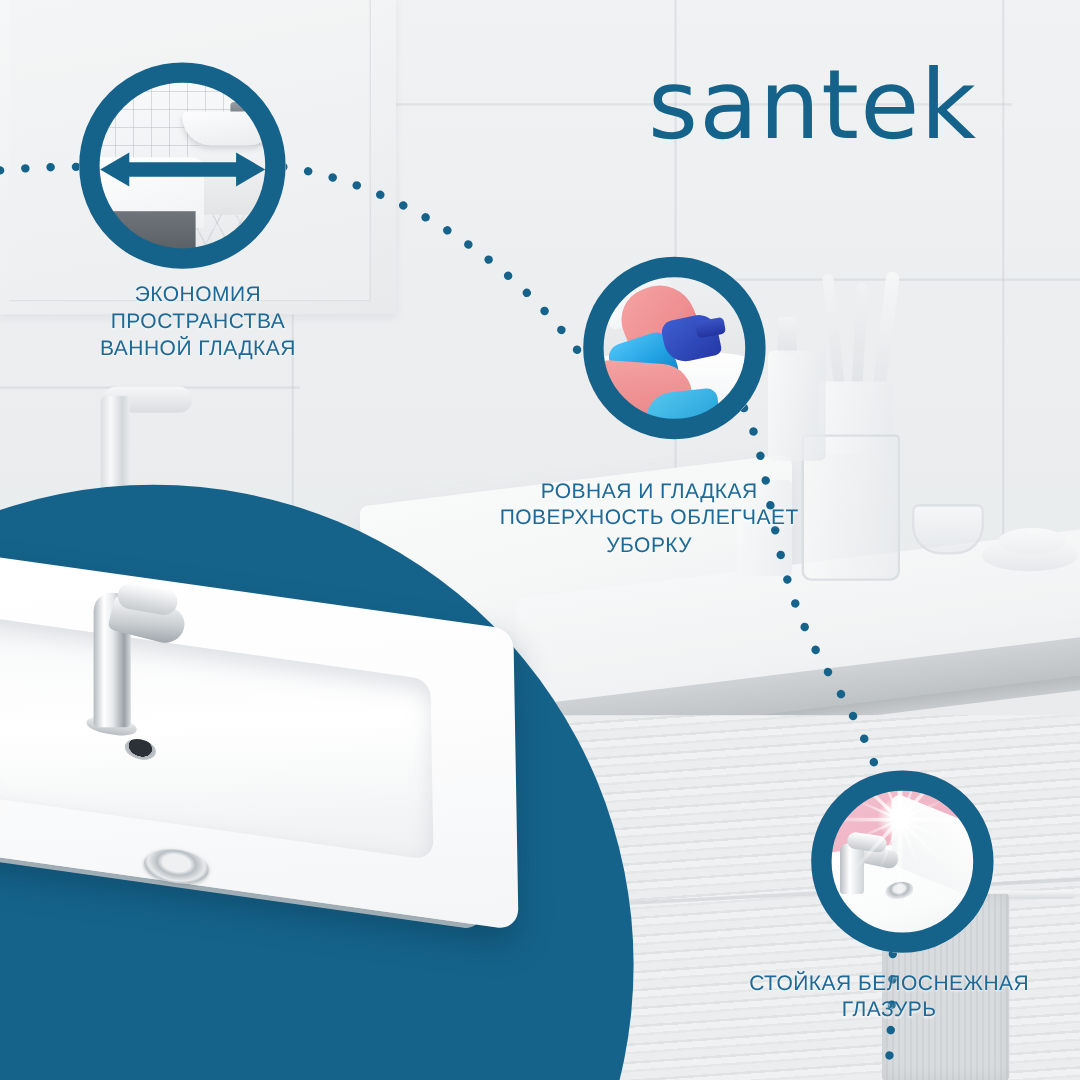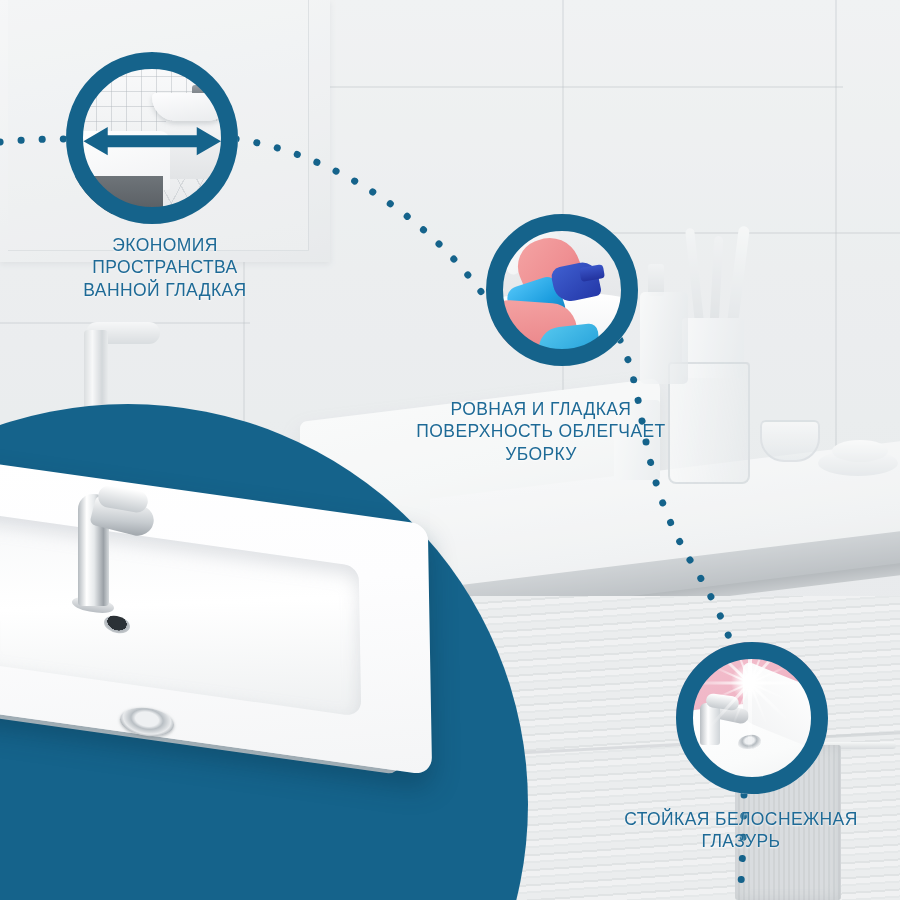--- a/index.html
+++ b/index.html
@@ -501,20 +501,21 @@
     <div class="sink-body"></div>
     <div class="sink-bowl"></div>
     <div class="overflow-hole"></div>
     <div class="drain"></div>
     <div class="faucet-base"></div>
     <div class="faucet-col"></div>
     <div class="faucet-spout"></div>
     <div class="faucet-lever"></div>
   </div>
 
+  <div class="logo">santek</div>
 
   <div class="caption" id="caption-1">ЭКОНОМИЯ
 ПРОСТРАНСТВА
 ВАННОЙ ГЛАДКАЯ</div>
   <div class="caption" id="caption-2">РОВНАЯ И ГЛАДКАЯ
 ПОВЕРХНОСТЬ ОБЛЕГЧАЕТ
 УБОРКУ</div>
   <div class="caption" id="caption-3">СТОЙКАЯ  БЕЛОСНЕЖНАЯ
 ГЛАЗУРЬ</div>
 

